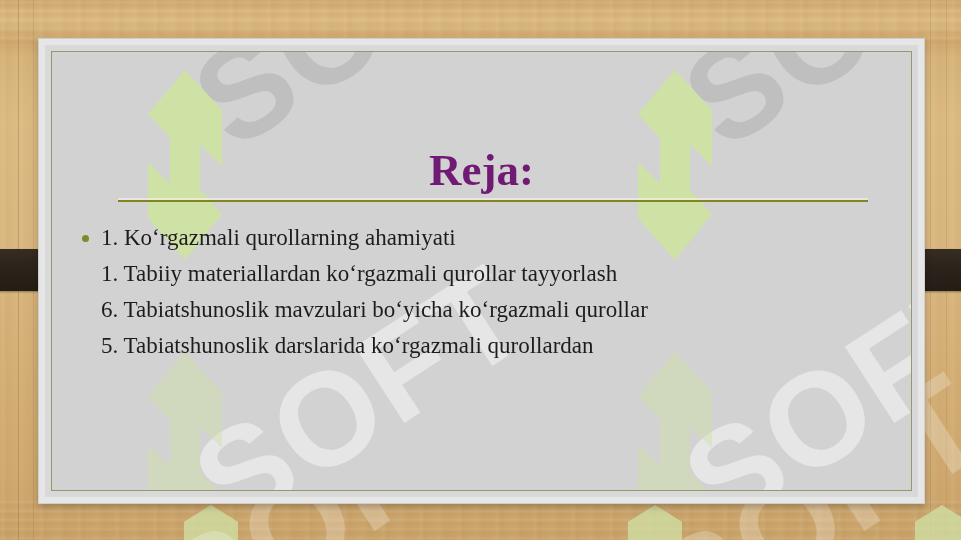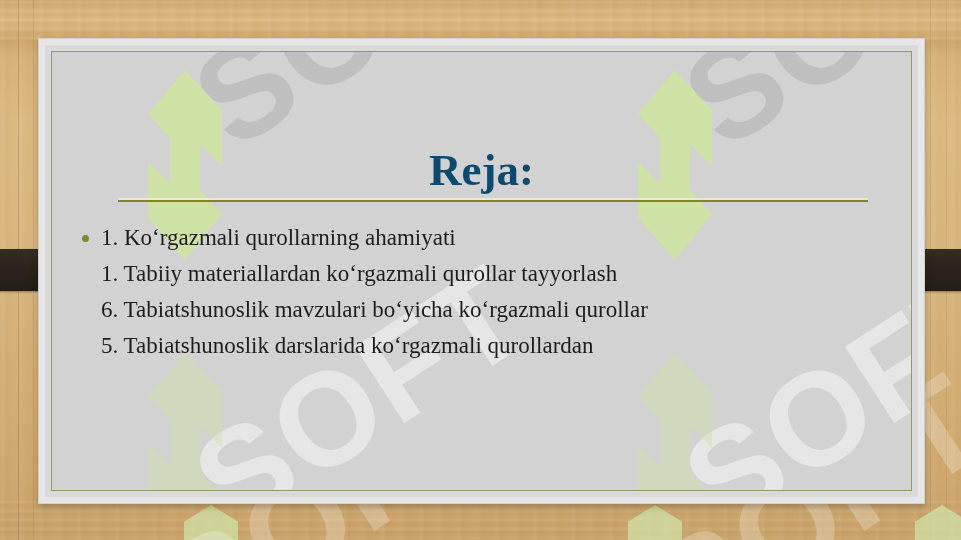--- a/index.html
+++ b/index.html
@@ -121,21 +121,21 @@
 
   
   .slide-title {
     position: absolute;
     left: 0; right: 0;
     top: 92px;
     text-align: center;
     font-family: "Liberation Serif", serif;
     font-weight: 700;
     font-size: 45px;
-    color: #0c4a6e;
+    color: #701a75;
     letter-spacing: 0px;
   }
   .title-rule {
     position: absolute;
     left: 66px;
     width: 750px;
     top: 148px;
     height: 0;
     border-top: 2px solid #85851f;
     box-shadow: 0 -2px 0 rgba(255,255,255,.45);

